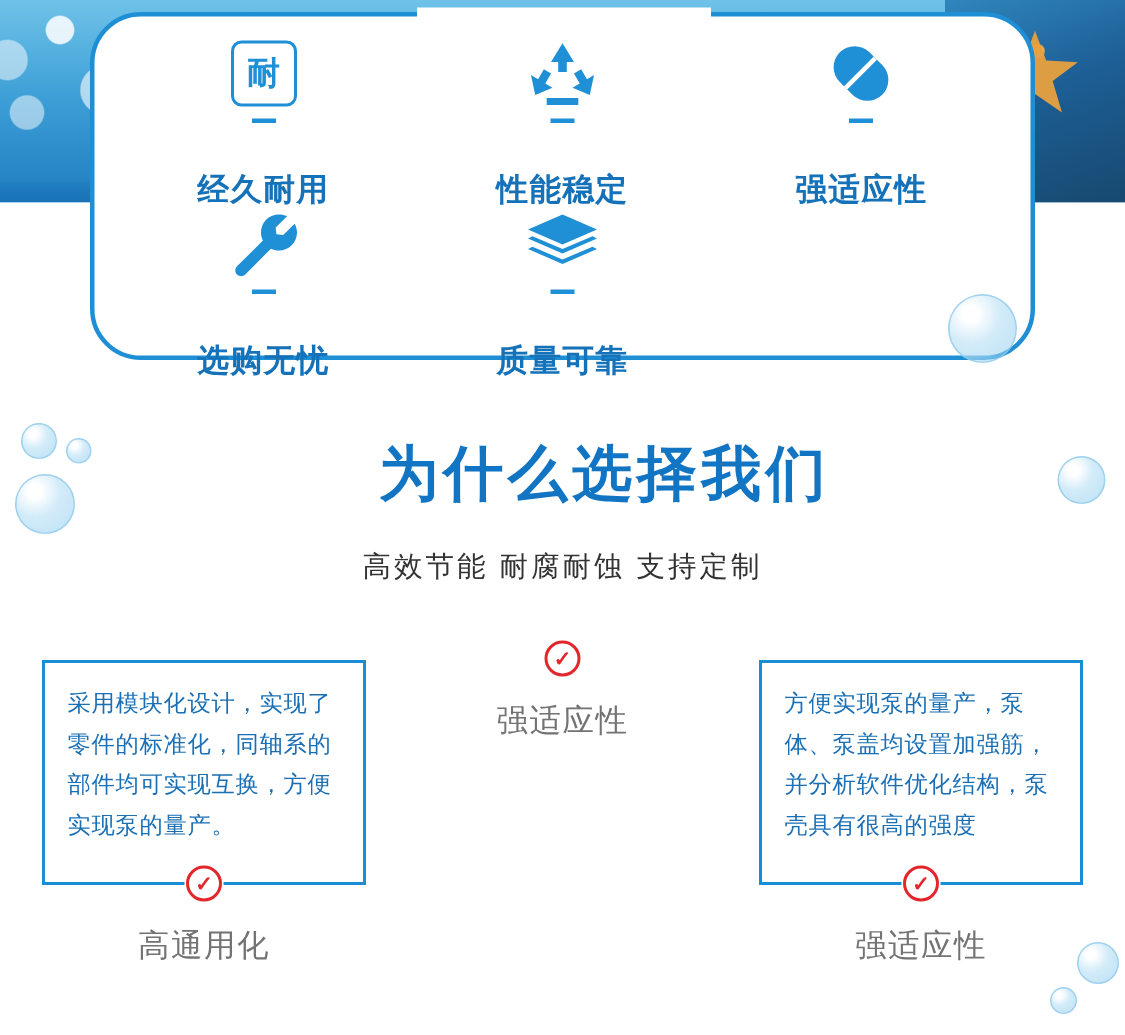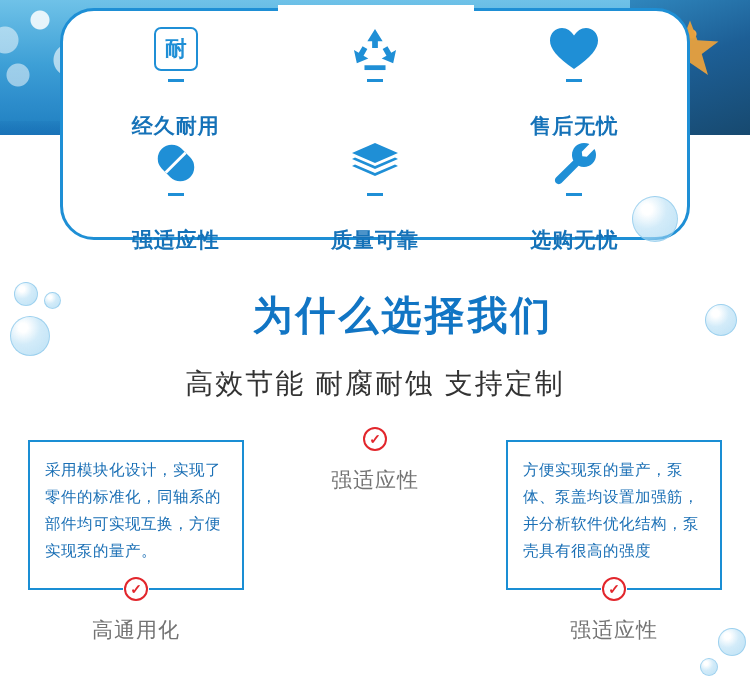--- a/index.html
+++ b/index.html
@@ -144,21 +144,21 @@
     font-weight: bold;
     color: #1175c4;
     letter-spacing: 3px;
     padding-left: 28px;
   }
   .why-sub {
     position: absolute;
     left: 0; top: 365px;
     width: 750px;
     text-align: center;
-    font-size: 28px;
+    font-size: 19px;
     color: #333333;
     letter-spacing: 2px;
   }
 
   
   .cards-row {
     position: absolute;
     left: 0; top: 440px;
     width: 750px;
     display: flex;
@@ -238,65 +238,57 @@
     <div class="feature-item">
       <div class="feature-icon">
         <svg width="46" height="44" viewBox="0 0 48 46" fill="currentColor">
           <path d="M24 2 L32 15 L27 15 L27 22 L21 22 L21 15 L16 15 Z"></path>
           <path d="M5 38 L2 24 L7 27 L11 20 L16 23 L12 30 L17 33 Z"></path>
           <path d="M43 38 L46 24 L41 27 L37 20 L32 23 L36 30 L31 33 Z"></path>
           <path d="M13 40 L35 40 L35 45 L13 45 Z"></path>
         </svg>
       </div>
       <div class="feature-dash"></div>
-    </div>
-
-    <div class="feature-item">
-      <div class="feature-icon">
-        <svg width="50" height="44" viewBox="0 0 50 44" fill="currentColor">
-          <path d="M25 42 C8 30 1 22 1 13.5 C1 6 6.5 1 13 1 C18 1 22 4 25 8.5 C28 4 32 1 37 1 C43.5 1 49 6 49 13.5 C49 22 42 30 25 42 Z"></path>
-        </svg>
-      </div>
-      <div class="feature-dash"></div>
-      <div class="feature-label">售后无忧</div>
-    </div>
+      <div class="feature-label">性能稳定</div>
+    </div>
+
 
     <div class="feature-item">
       <div class="feature-icon">
         <svg width="44" height="44" viewBox="0 0 44 44" fill="currentColor">
           <g transform="rotate(-45 22 22)">
             <rect x="8" y="2" width="28" height="40" rx="14"></rect>
             <rect x="8" y="20" width="28" height="3" fill="#ffffff"></rect>
           </g>
         </svg>
       </div>
       <div class="feature-dash"></div>
       <div class="feature-label">强适应性</div>
     </div>
 
     <div class="feature-item">
       <div class="feature-icon">
+        <svg width="44" height="44" viewBox="0 0 44 44" fill="currentColor">
+          <path d="M32 2 C25 2 20 7.5 20 14 C20 16 20.5 17.8 21.3 19.4 L4 36.5 C2.5 38 2.5 40.5 4 42 C5.5 43.5 8 43.5 9.5 42 L26.6 24.8 C28.2 25.6 30 26 32 26 C38.6 26 44 20.6 44 14 C44 11.8 43.4 9.8 42.4 8.1 L34.8 15.7 L30.3 15.2 L29.8 10.7 L37.4 3.1 C35.8 2.4 34 2 32 2 Z"></path>
+        </svg>
+      </div>
+      <div class="feature-dash"></div>
+      <div class="feature-label">选购无忧</div>
+    </div>
+
+    <div class="feature-item">
+      <div class="feature-icon">
         <svg width="48" height="42" viewBox="0 0 48 42" fill="currentColor">
           <path d="M24 1 L47 11 L24 21 L1 11 Z"></path>
           <path d="M24 24 L44 15.5 L47 17 L24 27 L1 17 L4 15.5 Z"></path>
           <path d="M24 31 L44 22.5 L47 24 L24 34 L1 24 L4 22.5 Z"></path>
         </svg>
       </div>
       <div class="feature-dash"></div>
       <div class="feature-label">质量可靠</div>
-    </div>
-
-    <div class="feature-item">
-      <div class="feature-icon">
-        <svg width="44" height="44" viewBox="0 0 44 44" fill="currentColor">
-          <path d="M32 2 C25 2 20 7.5 20 14 C20 16 20.5 17.8 21.3 19.4 L4 36.5 C2.5 38 2.5 40.5 4 42 C5.5 43.5 8 43.5 9.5 42 L26.6 24.8 C28.2 25.6 30 26 32 26 C38.6 26 44 20.6 44 14 C44 11.8 43.4 9.8 42.4 8.1 L34.8 15.7 L30.3 15.2 L29.8 10.7 L37.4 3.1 C35.8 2.4 34 2 32 2 Z"></path>
-        </svg>
-      </div>
-      <div class="feature-dash"></div>
-      <div class="feature-label">选购无忧</div>
     </div>
 
   </div>
 </div>
 
 <div class="bubble" style="left:632px; top:196px; width:44px; height:44px;"></div>
 <div class="bubble" style="left:14px; top:282px; width:22px; height:22px;"></div>
 <div class="bubble" style="left:44px; top:292px; width:15px; height:15px;"></div>
 <div class="bubble" style="left:10px; top:316px; width:38px; height:38px;"></div>
 <div class="bubble" style="left:705px; top:304px; width:30px; height:30px;"></div>

